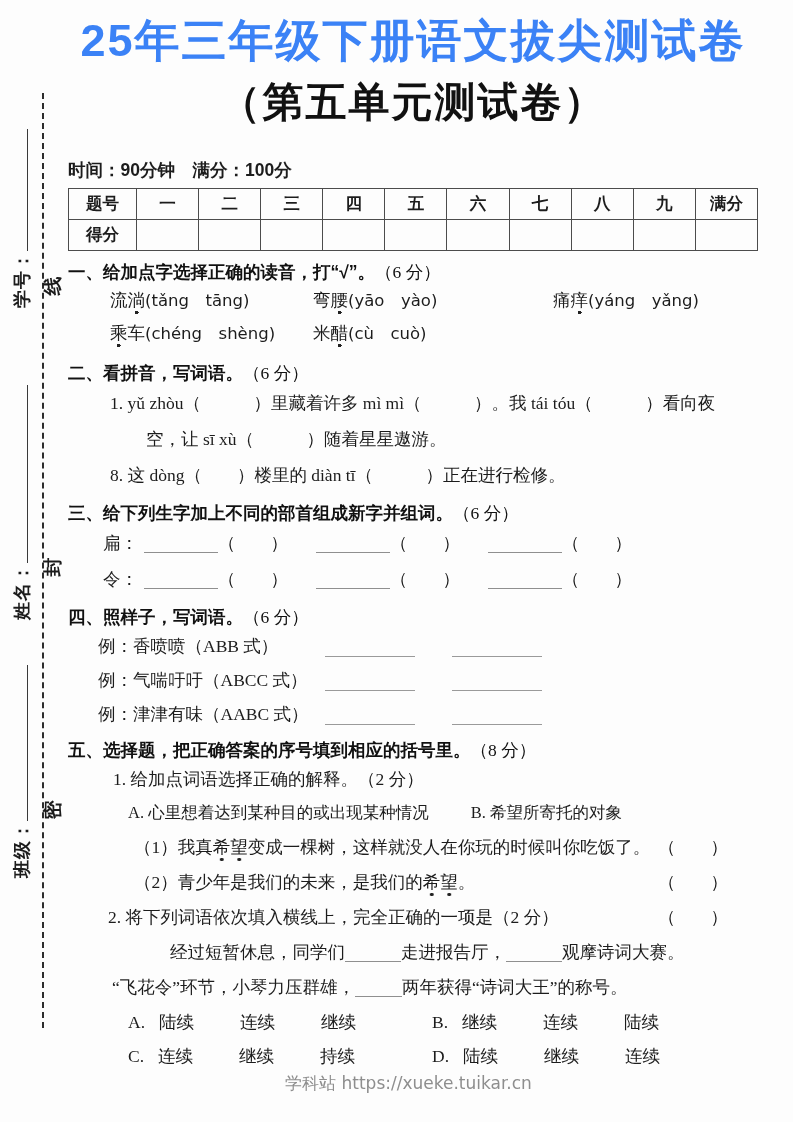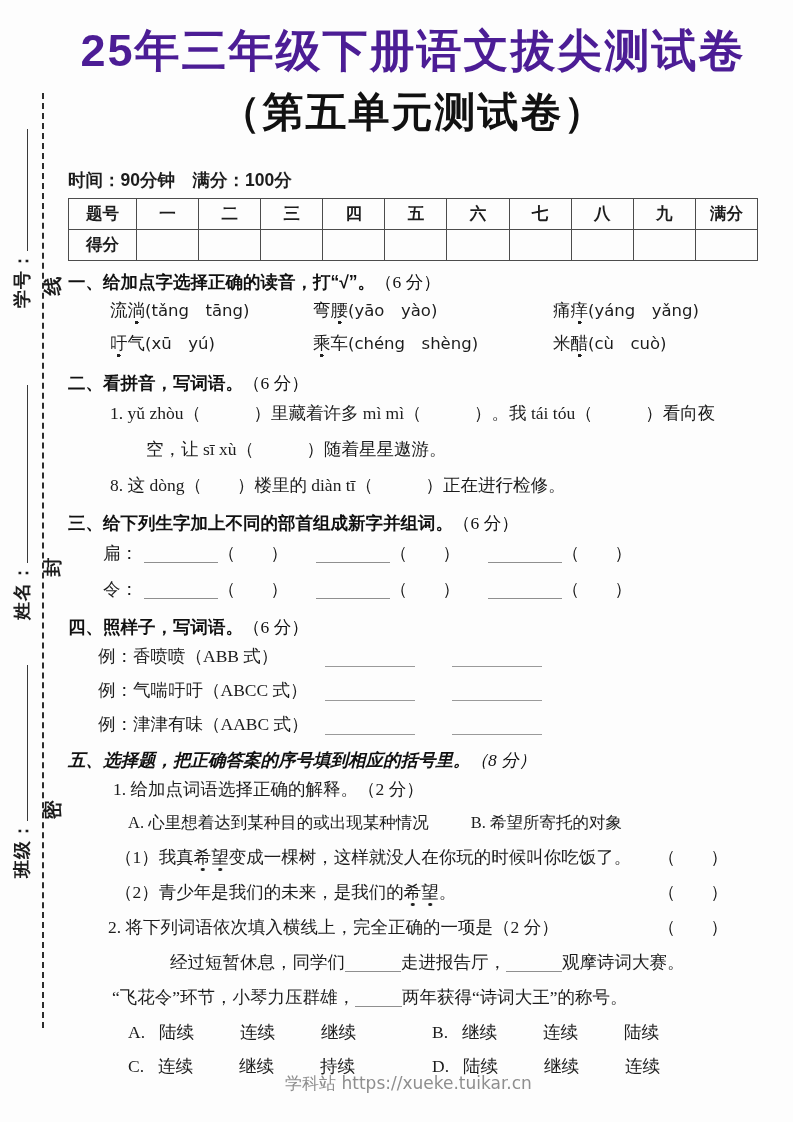--- a/index.html
+++ b/index.html
@@ -19,48 +19,48 @@
     height:14px; vertical-align:baseline; }
   .f1 { left:10px; top:308px; width:200px; } .f1 .fline { width:122px; }
   .f2 { left:10px; top:620px; width:262px; } .f2 .fline { width:178px; }
   .f3 { left:10px; top:878px; width:233px; } .f3 .fline { width:156px; }
   .seal-char { position:absolute; left:41px; width:24px; height:24px; font-size:19px;
     font-weight:600; transform:rotate(-90deg); text-align:center; line-height:24px; }
   .sc1 { top:274px; } .sc2 { top:555px; } .sc3 { top:798px; }
 
   
   .main { position:absolute; left:68px; top:0; width:690px; }
-  .title { margin:24px 0 0; text-align:center; font-family:"Liberation Sans", sans-serif;
-    font-weight:900; font-size:45px; line-height:54px; letter-spacing:2px; color:#4c1d95; }
+  .title { margin:14px 0 0; text-align:center; font-family:"Liberation Sans", sans-serif;
+    font-weight:900; font-size:45px; line-height:54px; letter-spacing:2px; color:#3b82f6; }
   .subtitle { margin:10px 0 0; text-align:center; font-family:"Liberation Sans", sans-serif;
     font-weight:900; font-size:41px; line-height:49px; letter-spacing:2px; color:#111; }
   .info { margin:32px 2px 0 0; text-align:left; font-family:"Liberation Sans", sans-serif;
     font-weight:700; font-size:17.5px; line-height:22px; }
 
   table.score { width:100%; border-collapse:collapse; table-layout:fixed; margin-top:7px; }
   table.score td { border:1.6px solid #4c4c4c; height:26px; text-align:center; padding:4px;
     font-family:"Liberation Sans", sans-serif; font-weight:700; font-size:16.5px; }
 
   .qhead { font-family:"Liberation Sans", sans-serif; font-weight:800; font-size:17.5px;
     line-height:24px; color:#111; }
   .qhead .score { font-weight:500; font-family:"Liberation Serif", serif; }
-  .mt9 { margin-top:9px; } .mt11 { margin-top:11px; } .mt8 { margin-top:8px; } .mt7 { margin-top:7px;font-style:italic; }
+  .mt9 { margin-top:9px; } .mt11 { margin-top:11px; } .mt8 { margin-top:8px; } .mt7 { margin-top:7px; }
 
   .row { font-size:17.5px; line-height:33px; }
   .py { font-family:"DejaVu Sans", sans-serif; font-size:16.5px; }
   .dotted { background-image:radial-gradient(circle 1.8px at 50% 50%, #222 97%, transparent 100%);
     background-size:1em 5px; background-repeat:repeat-x; background-position:0 100%;
     padding-bottom:5px; }
 
   .q1-grid { display:grid; grid-template-columns:203px 240px auto; margin-left:42px; }
 
   .l36 { line-height:36px; } .l35 { line-height:35px; } .l34 { line-height:34px; }
   .ml30 { margin-left:30px; } .ml35 { margin-left:35px; } .ml40 { margin-left:40px; }
   .ml42 { margin-left:42px; } .ml44 { margin-left:44px; } .ml45 { margin-left:45px; }
-  .ml47 { margin-left:47px; } .ml60 { margin-left:60px; } .ml78 { margin-left:78px; }
+  .ml47 { margin-left:66px; } .ml60 { margin-left:60px; } .ml78 { margin-left:78px; }
   .ml102 { margin-left:102px; }
 
   .blank { display:inline-block; border-bottom:1.6px solid #8f8f8f; height:20px;
     vertical-align:-4px; }
   .w74 { width:74px; } .w56 { width:56px; } .w47 { width:47px; }
   .q3unit { margin-left:28px; white-space:nowrap; } .q3unit.first { margin-left:6px; }
 
   .q4row { position:relative; height:34px; line-height:34px; font-size:17.5px; }
   .q4row .b1 { position:absolute; left:257px; bottom:6px; width:90px; border-bottom:1.6px solid #9a9a9a; }
   .q4row .b2 { position:absolute; left:384px; bottom:6px; width:90px; border-bottom:1.6px solid #9a9a9a; }
@@ -145,21 +145,20 @@
     </tbody>
       </table>
 
     <div class="qhead mt9"><span>一、给加点字选择正确的读音，打“√”。</span><span class="score">（6 分）</span></div>
     <div class="row q1-grid">
       <span><span>流</span><span class="dotted">淌</span><span></span><span class="py">(tǎng　tāng)</span></span>
       <span><span>弯</span><span class="dotted">腰</span><span></span><span class="py">(yāo　yào)</span></span>
       <span><span>痛</span><span class="dotted">痒</span><span></span><span class="py">(yáng　yǎng)</span></span>
     </div>
     <div class="row q1-grid">
-      <span><span></span><span class="dotted">吁</span><span>气</span><span class="py">(xū　yú)</span></span>
       <span><span></span><span class="dotted">乘</span><span>车</span><span class="py">(chéng　shèng)</span></span>
       <span><span>米</span><span class="dotted">醋</span><span></span><span class="py">(cù　cuò)</span></span>
     </div>
 
     <div class="qhead mt11"><span>二、看拼音，写词语。</span><span class="score">（6 分）</span></div>
     <div class="row l36 ml42">1. yǔ zhòu（　　　）里藏着许多 mì mì（　　　）。我 tái tóu（　　　）看向夜</div>
     <div class="row l36 ml78">空，让 sī xù（　　　）随着星星遨游。</div>
     <div class="row l36 ml42">8. 这 dòng（　　）楼里的 diàn tī（　　　）正在进行检修。</div>
 
     <div class="qhead mt8"><span>三、给下列生字加上不同的部首组成新字并组词。</span><span class="score">（6 分）</span></div>

